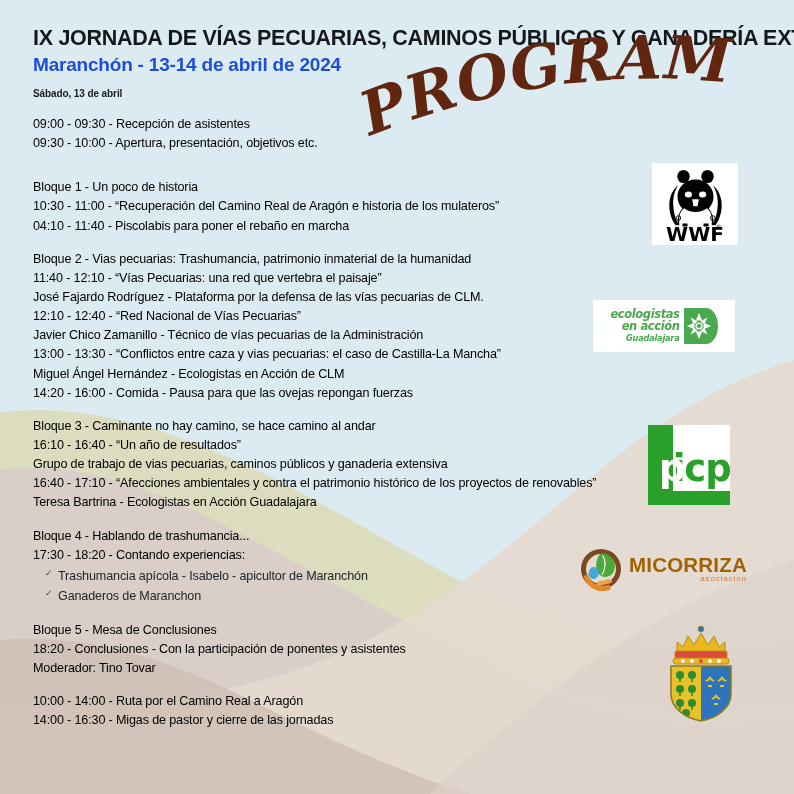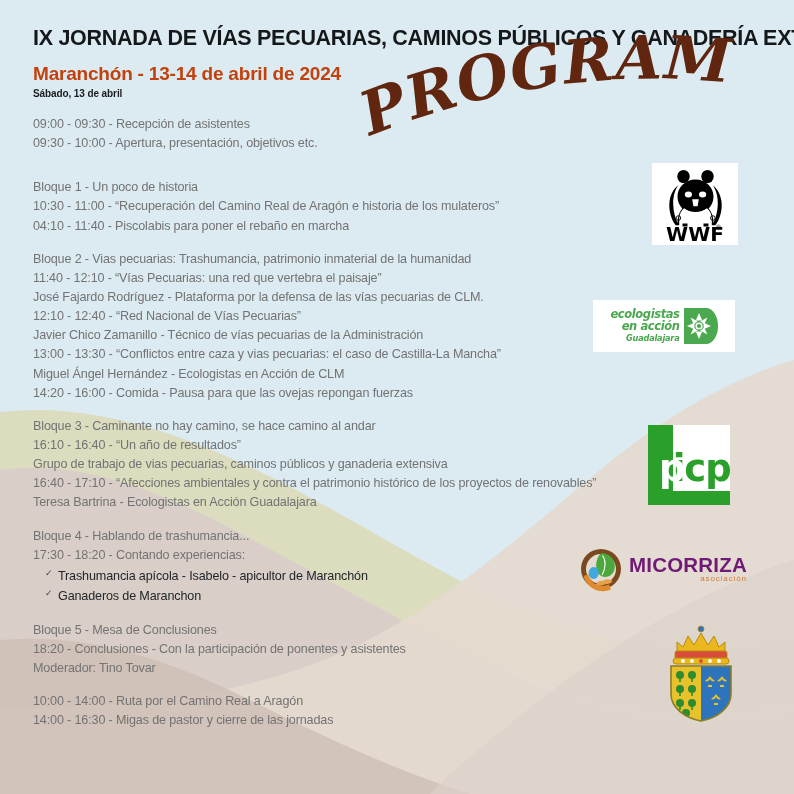--- a/index.html
+++ b/index.html
@@ -20,22 +20,22 @@
   
   .page { position:relative; z-index:2; width:794px; height:794px; }
 
   
   .header { position:absolute; left:33px; top:26px; width:745px; }
   .title-main {
     font-size:21.5px; font-weight:bold; color:#15181A;
     letter-spacing:-0.3px; line-height:1.18; white-space:nowrap;
   }
   .title-sub {
-    font-size:19px; font-weight:bold; color:#c2410c;
-    letter-spacing:-0.2px; margin-top:12px;
+    font-size:19px; font-weight:bold; color:#1d4ed8;
+    letter-spacing:-0.2px; margin-top:3px;
   }
 
   
   #programa-wrap {
     position:absolute; left:362px; top:62px; width:400px; height:78px; z-index:3;
   }
   #programa-svg { width:400px; height:78px; overflow:visible; }
   #programa-svg text {
     font-family:"DejaVu Serif", serif;
     font-size:60px; font-weight:bold; font-style:italic;
@@ -43,21 +43,21 @@
   }
 
   
   .prog { position:absolute; left:33px; top:88px; width:600px; }
   .daytitle {
     font-size:10px; font-weight:bold; color:#1A1D1F;
     margin-bottom:16px; letter-spacing:-0.1px;
   }
   .block { margin-bottom:14px; }
   .line {
-    font-size:12.6px; color:#737373; line-height:1.52;
+    font-size:12.6px; color:#000000; line-height:1.52;
     letter-spacing:-0.15px; white-space:nowrap;
   }
   .line.b { font-weight:bold; }
   .sub-list { margin:1px 0 0 12px; }
   .sub-item {
     font-size:12.6px; color:#22262A; line-height:1.62;
     letter-spacing:-0.15px; white-space:nowrap;
     position:relative; padding-left:13px;
   }
   .sub-item .tick {
@@ -87,21 +87,21 @@
 
   
   #logo-picp { left:648px; top:425px; width:82px; height:80px; }
   #picp-svg { width:82px; height:80px; }
 
   
   #logo-mico { left:578px; top:545px; width:156px; height:48px;
                display:flex; align-items:center; gap:5px; }
   #mico-mark { width:46px; height:46px; flex:0 0 46px; }
   #mico-text { line-height:1; }
-  .mico-name { font-size:20.5px; font-weight:bold; color:#701a75;
+  .mico-name { font-size:20.5px; font-weight:bold; color:#a16207;
                font-family:"Liberation Sans", sans-serif; letter-spacing:0.2px; }
   .mico-sub { font-size:8px; color:#D4793A; letter-spacing:0.9px;
               text-align:right; margin-top:-1px; }
 
   
   #logo-arms { left:657px; top:618px; width:88px; height:105px; }
   #arms-svg { width:88px; height:105px; }
 </style>
 </head>
 <body>

